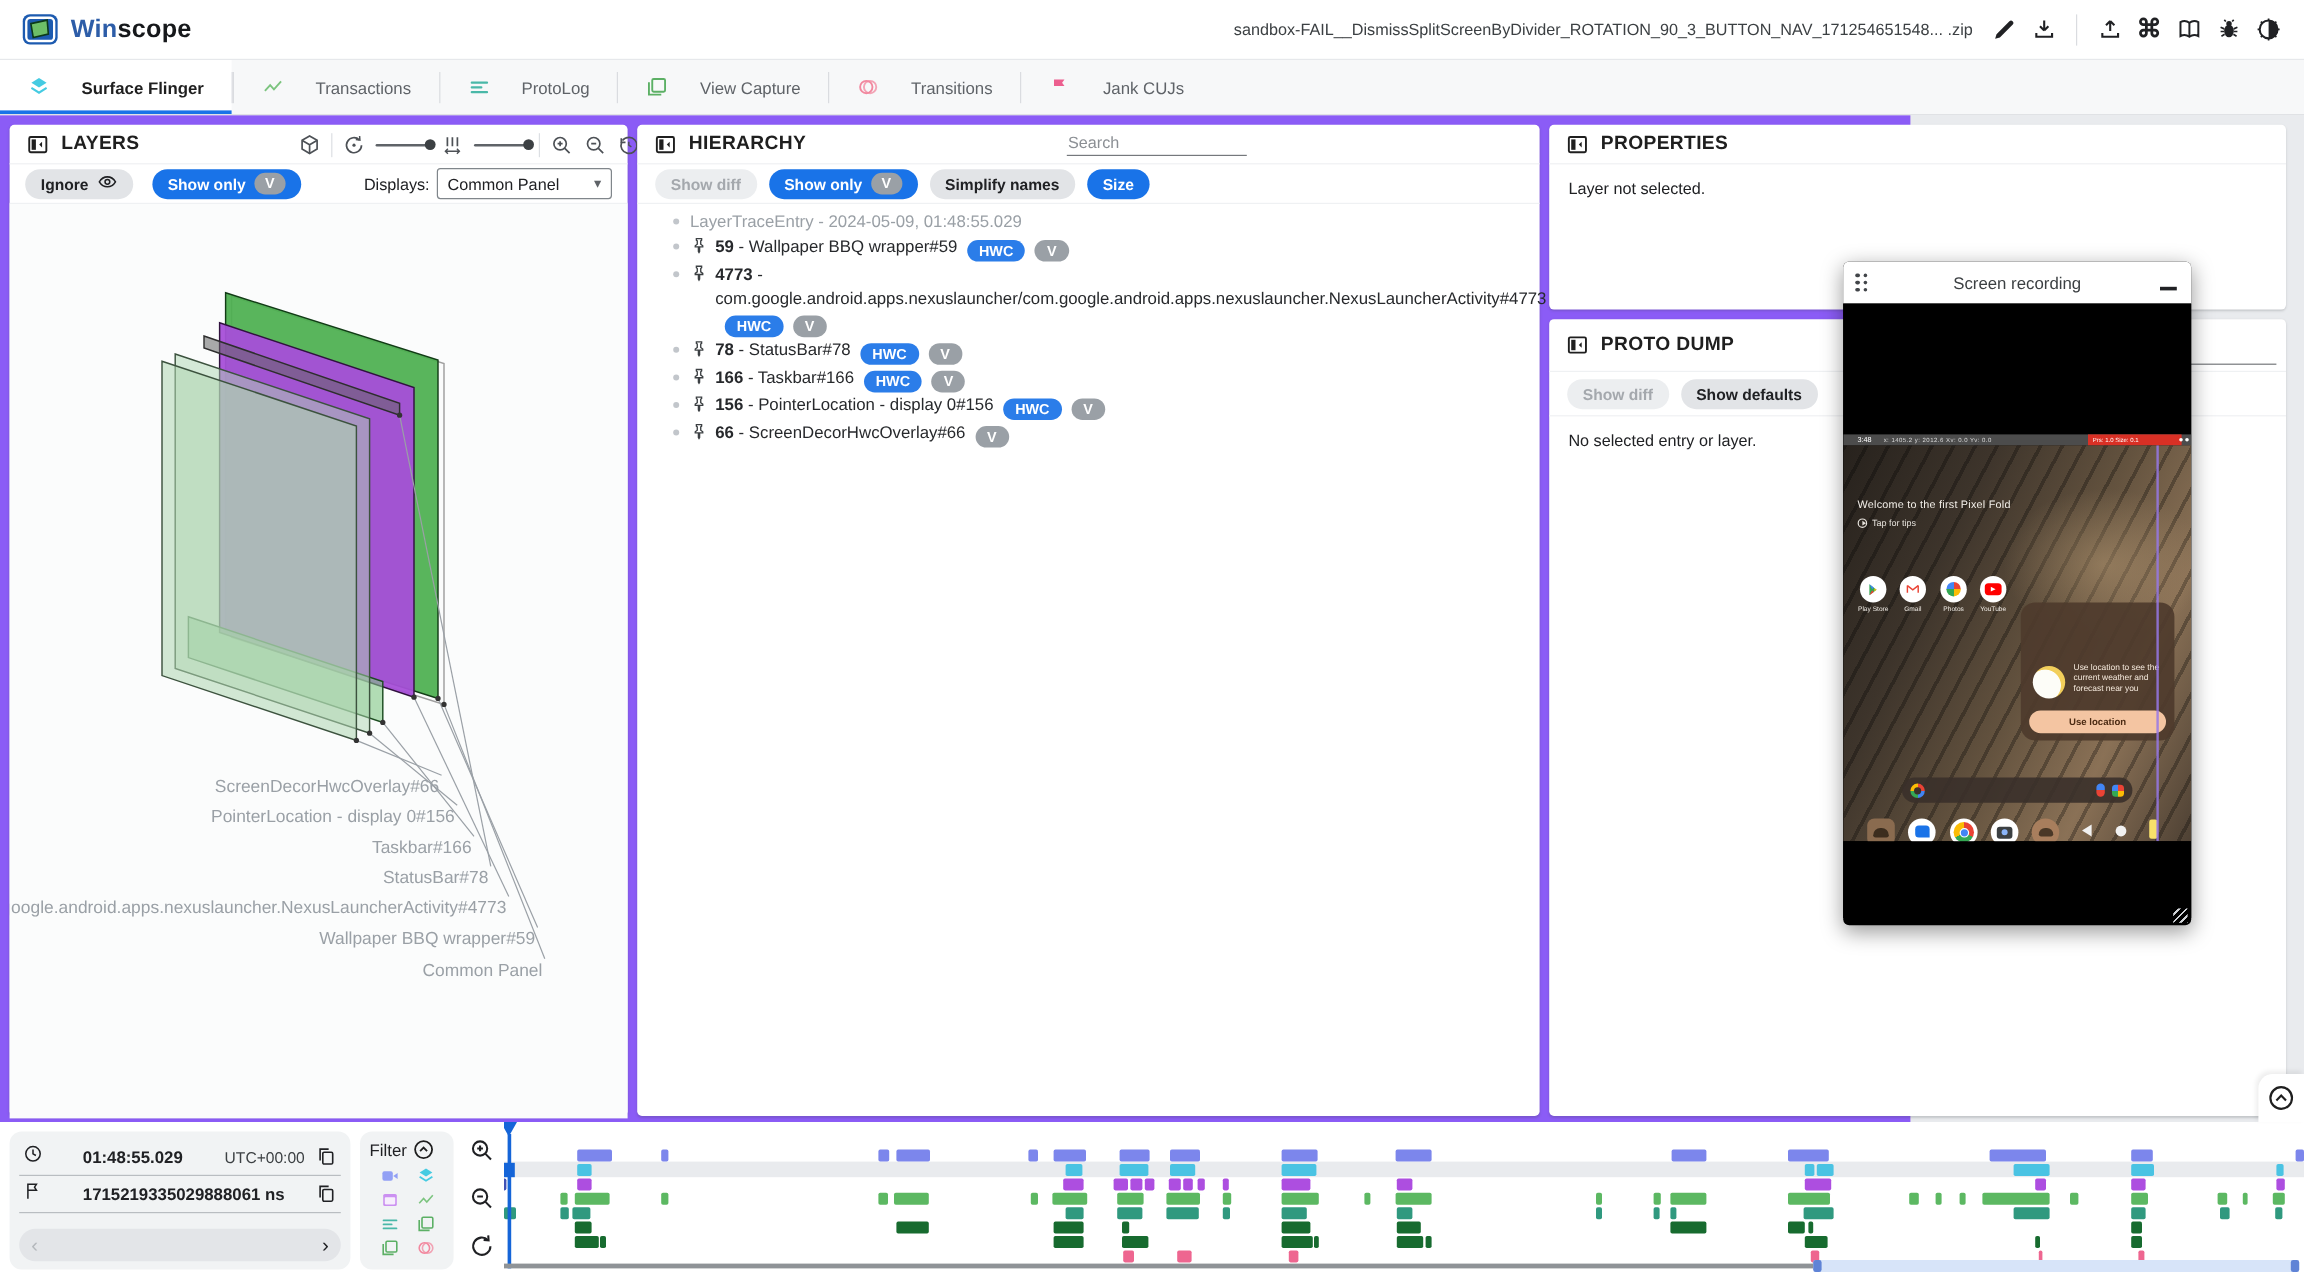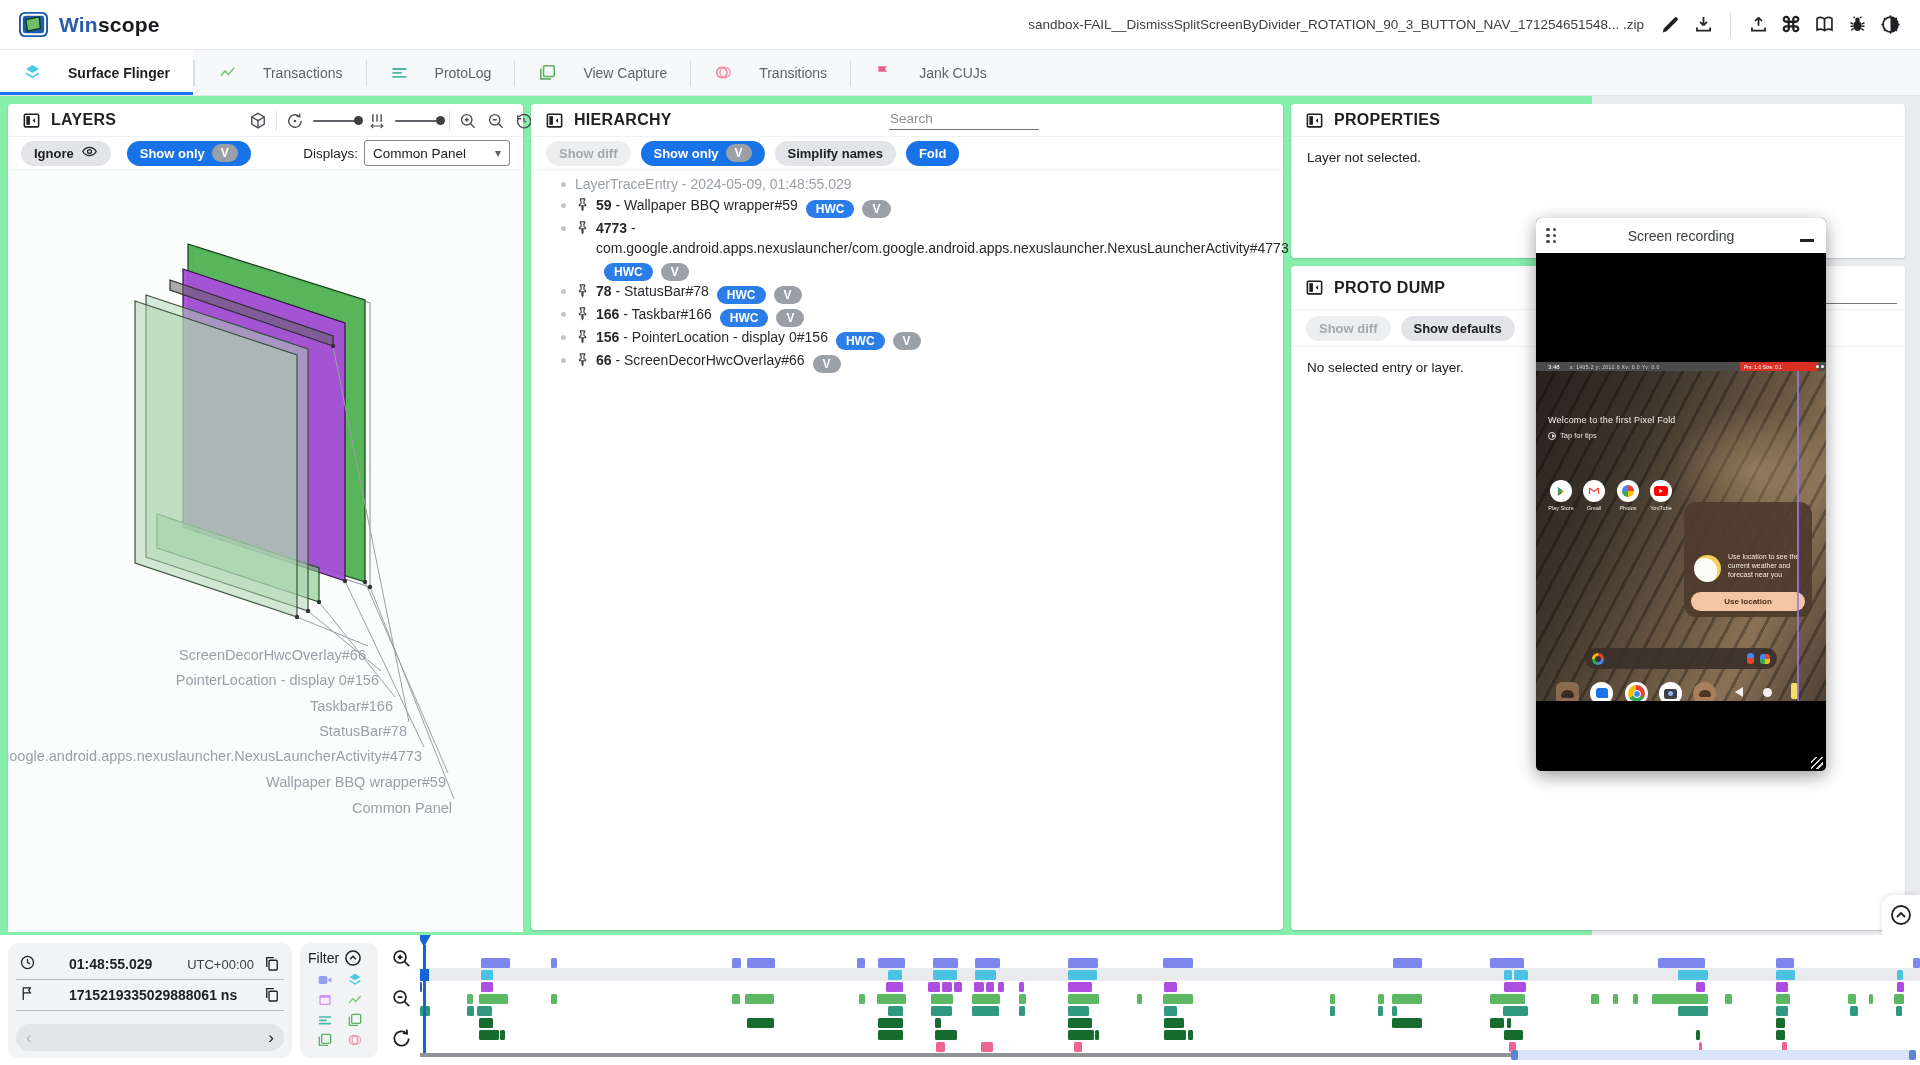--- a/index.html
+++ b/index.html
@@ -1,18 +1,18 @@
 <!DOCTYPE html>
 <html><head>
 <meta charset="utf-8">
 <style>
   * { margin:0; padding:0; box-sizing:border-box; }
   html,body { width:1920px; height:1065px; overflow:hidden; }
   body { font-family:"Liberation Sans", sans-serif; background:#e9ebee; }
-  #app { position:relative; width:1592px; height:1065px; background:#86efac; }
+  #app { position:relative; width:1592px; height:1065px; background:#8b5cf6; }
 
   
   #topbar { position:absolute; left:0; top:0; width:1920px; height:50px; background:#fff;
             border-bottom:1px solid #e6e8eb; display:flex; align-items:center; padding:0 18px; z-index:4; }
   .logo-box { width:31px; height:31px; margin-right:10px; }
   .brand { font-size:21px; font-weight:700; letter-spacing:.2px; }
   .brand .b1 { color:#2d5da8; } .brand .b2 { color:#16181b; }
   .trace-title { margin-left:auto; font-size:13.5px; color:#3c4043; white-space:nowrap; }
   #topbar-icons { display:flex; align-items:center; gap:9px; margin-left:14px; }
   .tb-icon { width:24px; height:24px; display:flex; align-items:center; justify-content:center; color:#202124; cursor:pointer; }
@@ -411,21 +411,21 @@
         <input class="search-input" placeholder="Search" style="">
       </div>
     </div>
     <div class="controls-row" style="gap:10px; padding-left:15px;">
       <button class="btn disabled">Show diff</button>
       <button class="btn blue">
         <span>Show only</span>
         <span class="chip-v-inbtn">V</span>
       </button>
       <button class="btn gray">Simplify names</button>
-      <button class="btn blue">Fold</button>
+      <button class="btn blue">Size</button>
     </div>
     <div id="tree">
         <div class="hrow root-row">
           <span class="bullet"></span>
           <span class="ntext">LayerTraceEntry - 2024-05-09, 01:48:55.029</span>
         </div>
         <div class="hrow">
           <span class="bullet"></span>
           <span class="pin"><svg viewBox="0 0 24 24" fill="none" stroke="#3c4043" stroke-width="1.8">
               <path d="M15.5 3v2l-1.2 1v4.5l2.7 2V14h-4.2v6.2l-.8 1.3-.8-1.3V14H7v-1.5l2.7-2V6L8.5 5V3z"></path>

